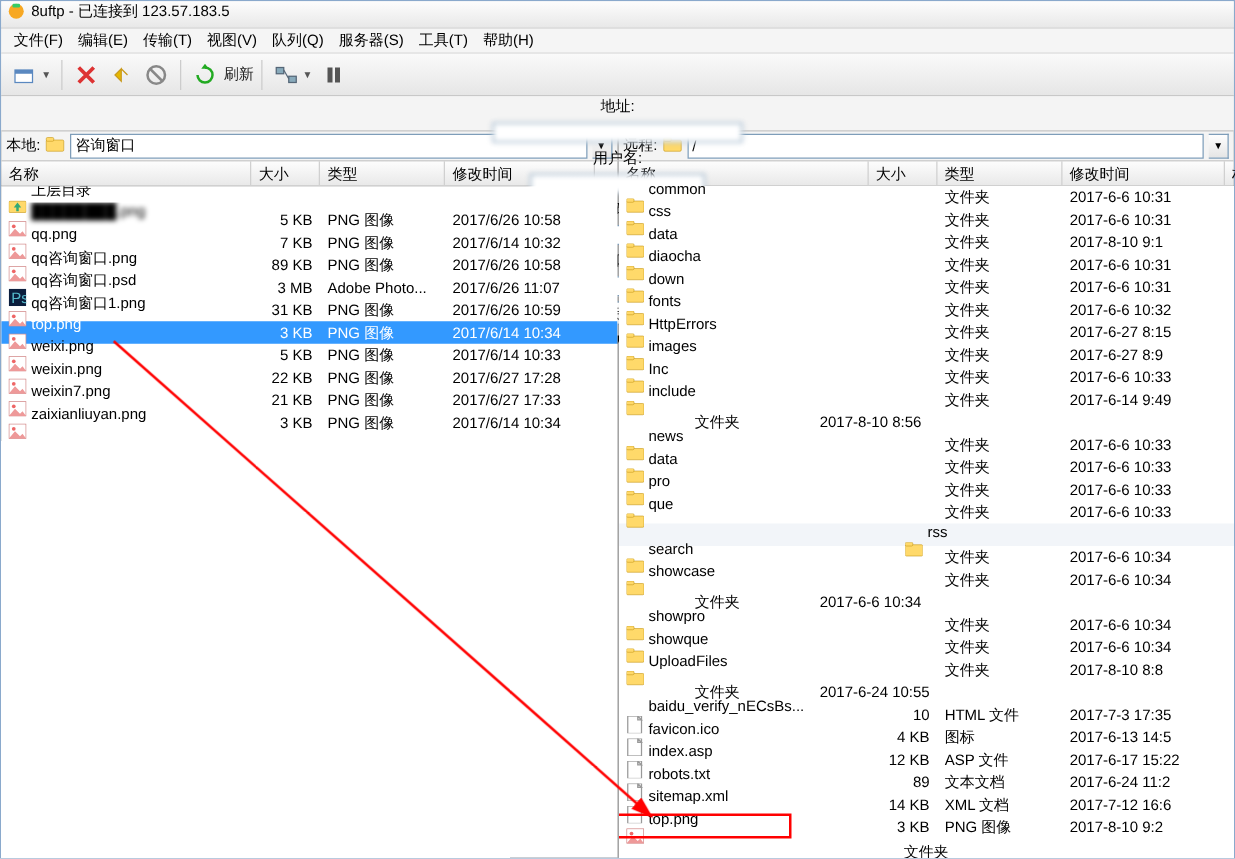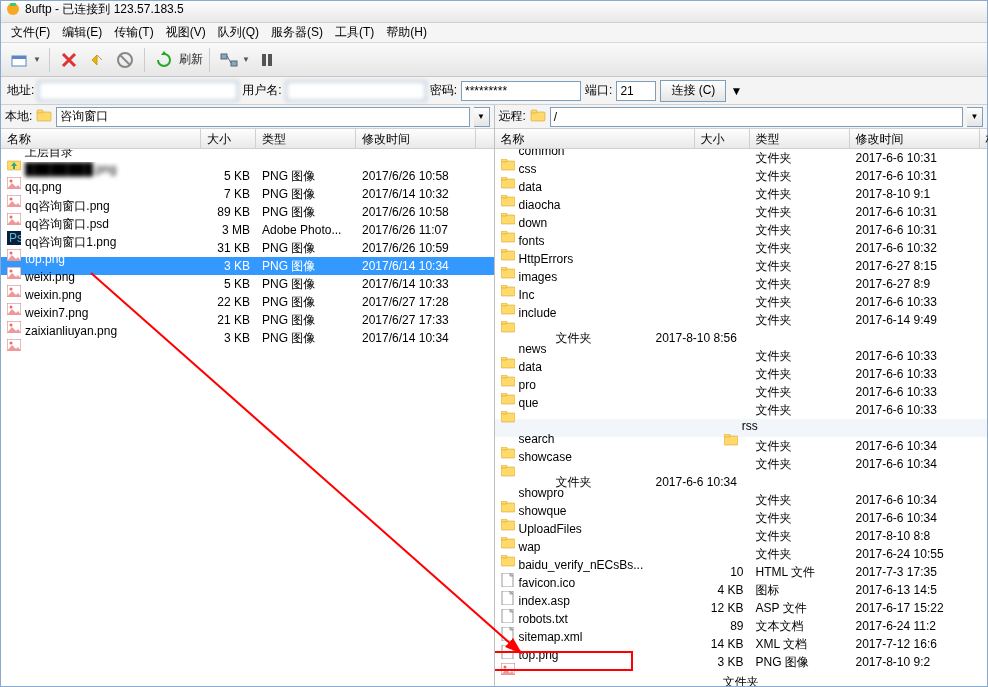--- a/index.html
+++ b/index.html
@@ -6,21 +6,21 @@
 body { background: #fff; overflow: hidden; }
 .window { width: 988px; height: 687px; border: 1px solid #8aa9cc; display: flex; flex-direction: column; background: #f0f0f0; position: relative; }
 .titlebar { height: 22px; background: linear-gradient(#fdfdfd,#e8e8e8); display: flex; align-items: flex-start; padding: 0 4px; border-bottom: 1px solid #d0d0d0; }
 .titlebar .icon { width:16px; height:16px; margin-right:4px; display:inline-flex; align-items:center; justify-content:center; }
 .menubar { height: 20px; background: #f5f5f5; display: flex; align-items: center; padding: 0 4px; border-bottom: 1px solid #d8d8d8; }
 .menubar span { padding: 2px 6px; cursor: default; }
 .toolbar { height: 34px; background: linear-gradient(#fafafa,#e6e6e6); display: flex; align-items: center; padding: 0 6px; border-bottom: 1px solid #c8c8c8; gap:2px; }
 .toolbar .btn { width: 26px; height: 26px; display:inline-flex; align-items:center; justify-content:center; border-radius:2px; }
 .toolbar .sep { width:1px; height:24px; background:#ccc; margin:0 4px; }
 .toolbar .dd { font-size:8px; color:#555; margin-left:-2px; margin-right:2px; }
-.connect-bar { height: 28px; background: #f4f4f4; display:flex; align-items:center; padding: 0 6px; gap:4px; border-bottom:1px solid #d0d0d0; filter: blur(0.3px);}
+.connect-bar { height: 28px; background: #f4f4f4; display:flex; align-items:center; padding: 0 6px; gap:4px; border-bottom:1px solid #d0d0d0; filter: blur(0.3px); flex-direction: column;}
 .connect-bar label { white-space:nowrap; }
 .connect-bar input { height:20px; border:1px solid #7e9db9; background:#fff; padding:0 3px; }
 .connect-bar .addr { width:200px; filter:blur(2px); color:#aaa;}
 .connect-bar .user { width:140px; filter:blur(2px); color:#aaa;}
 .connect-bar .pass { width:120px; }
 .connect-bar .port { width:40px; }
 .connect-bar button { height:22px; padding:0 10px; border:1px solid #7e9db9; background:linear-gradient(#fefefe,#e5e5e5); }
 .panes { flex:1; display:flex; min-height:0; }
 .pane { flex:1; display:flex; flex-direction:column; min-width:0; border-right:1px solid #c0c0c0; background:#737373;}
 .pane:last-child { border-right:none; }
@@ -648,29 +648,20 @@
                 </svg>
               </span>
               <span>UploadFiles</span>
             </div>
             <div class="cell rc-size"></div>
             <div class="cell rc-type">文件夹</div>
             <div class="cell rc-date">2017-8-10 8:8</div>
             <div class="cell rc-perm"></div>
           </div>
           <div class="row">
-            <div class="cell rc-name namecell">
-              <span class="fico">
-                <svg width="14" height="12" class="folder-svg">
-                  <rect x="0" y="2" width="14" height="9" rx="1"></rect>
-                  <rect x="0" y="0" width="6" height="3" rx="1"></rect>
-                </svg>
-              </span>
-              <span>wap</span>
-            </div>
             <div class="cell rc-size"></div>
             <div class="cell rc-type">文件夹</div>
             <div class="cell rc-date">2017-6-24 10:55</div>
             <div class="cell rc-perm"></div>
           </div>
           <div class="row">
             <div class="cell rc-name namecell">
               <span class="fico">
                 <svg width="14" height="14">
                   <rect x="1" y="0" width="11" height="14" fill="#fff" stroke="#999"></rect>

